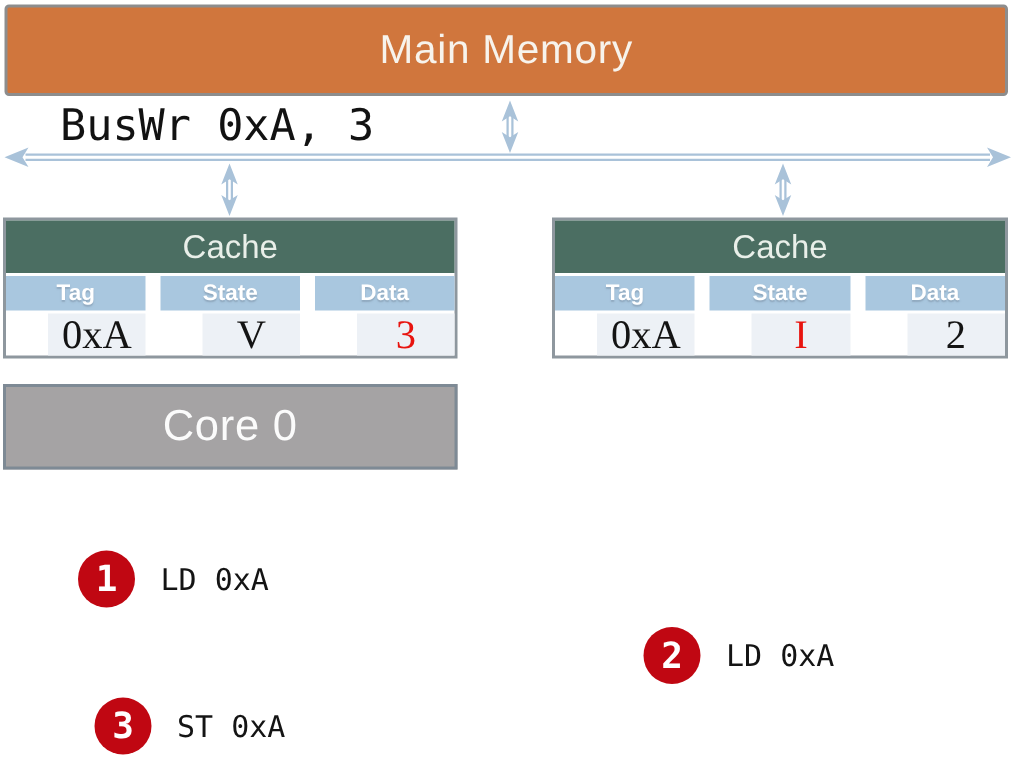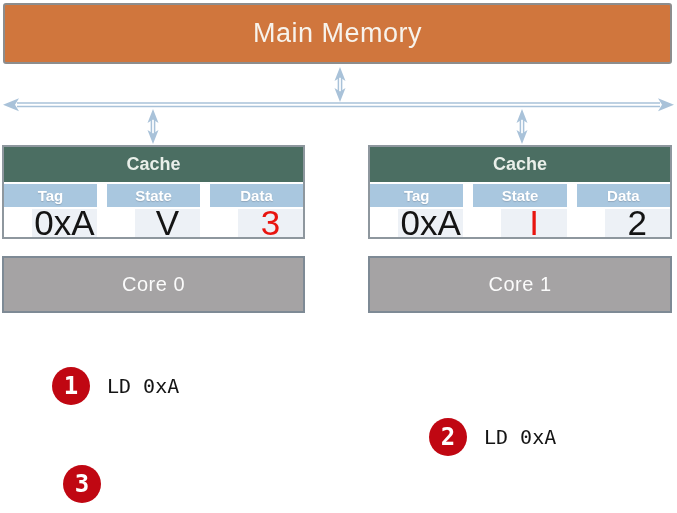--- a/index.html
+++ b/index.html
@@ -37,48 +37,47 @@
     border:2px solid var(--cell-border,#8e979e);
     background:#ffffff;
     display:flex;flex-direction:column;row-gap:2px;
     box-sizing:border-box;
   }
   .cache-title{
     height:35px;flex:0 0 35px;
     background:var(--cache-title-fill,#4b6e62);
     color:var(--cache-title-text,#e9efe9);
     display:flex;align-items:center;justify-content:center;
-    font-size:18px;
-    font-weight:bold;
+    font-size:22px;
   }
   .cache-cols,.cache-vals{display:flex;column-gap:2px;gap:10px;}
   .cache-cols{height:23px;flex:0 0 23px;}
   .cache-vals{height:28px;flex:0 0 28px;}
   .col-cell{
     flex:1 1 0;background:var(--col-header-fill,#a9c7df);
     color:var(--col-header-text,#ffffff);
     display:flex;align-items:center;justify-content:center;
     font-size:15px;font-weight:bold;
     text-shadow:0 1px 1px rgba(120,140,160,.5);
   }
   .val-cell{
     flex:1 1 0;background:var(--cell-fill,#edf1f6);
     color:var(--value-text,#141414);
     display:flex;align-items:center;justify-content:center;
-    font-family:Liberation Sans, sans-serif;
-    font-size:35px;line-height:28px;margin-left:28px;
+    font-family:Liberation Serif, serif;
+    font-size:27px;line-height:28px;margin-left:28px;
   }
   
   .core{
     position:absolute;height:53px;
     background:var(--core-fill,#a5a3a4);
     border:2px solid var(--core-border,#7e8a95);
     display:flex;align-items:center;justify-content:center;
     color:var(--core-text,#fbfbfb);
-    font-size:20px;letter-spacing:0.5px;
+    font-size:29px;letter-spacing:0.5px;
   }
   
   .step{
     position:absolute;display:flex;align-items:center;column-gap:17px;
   }
   .step-badge{
     width:38px;height:38px;border-radius:50%;
     background:var(--step-circle,#c00712);
     color:#ffffff;
     display:flex;align-items:center;justify-content:center;
@@ -92,20 +91,21 @@
 </style>
 </head>
 <body>
 
 <div id="canvas">
 
   <div class="memory">
     <span>Main Memory</span>
   </div>
 
+  <div class="bus-label">BusWr 0xA, 3</div>
 
   <svg class="overlay" width="677" height="513" viewBox="0 0 677 513">
 
     <g>
       <line class="bus-stroke" x1="17" y1="103" x2="660" y2="103"></line>
       <line class="bus-stroke" x1="17" y1="106.6" x2="660" y2="106.6"></line>
       <polygon class="bus-fill" points="3,104.8 19,98.3 15,104.8 19,111.3"></polygon>
       <polygon class="bus-fill" points="674,104.8 658,98.3 662,104.8 658,111.3"></polygon>
     </g>
 
@@ -155,29 +155,27 @@
     <div class="cache-vals">
       <div class="val-cell" style="color: rgb(20, 20, 20);">0xA</div>
       <div class="val-cell" style="color: rgb(232, 20, 15);">I</div>
       <div class="val-cell" style="color: rgb(20, 20, 20);">2</div>
     </div>
   </div>
 
   <div class="core" style="left:2px;top:256px;width:299px;">
     <span>Core 0</span>
   </div>
-  <div class="core" style="left:368px;top:256px;width:300px;">
-    <span>Core 1</span>
-  </div>
 
   <div class="step" style="left:52px;top:367px;">
     <div class="step-badge">1</div>
     <div class="step-label">LD 0xA</div>
   </div>
   <div class="step" style="left:429px;top:418px;">
     <div class="step-badge">2</div>
     <div class="step-label">LD 0xA</div>
   </div>
   <div class="step" style="left:63px;top:465px;">
     <div class="step-badge">3</div>
+    <div class="step-label">ST 0xA</div>
   </div>
 
 </div>
 
 </body></html>

